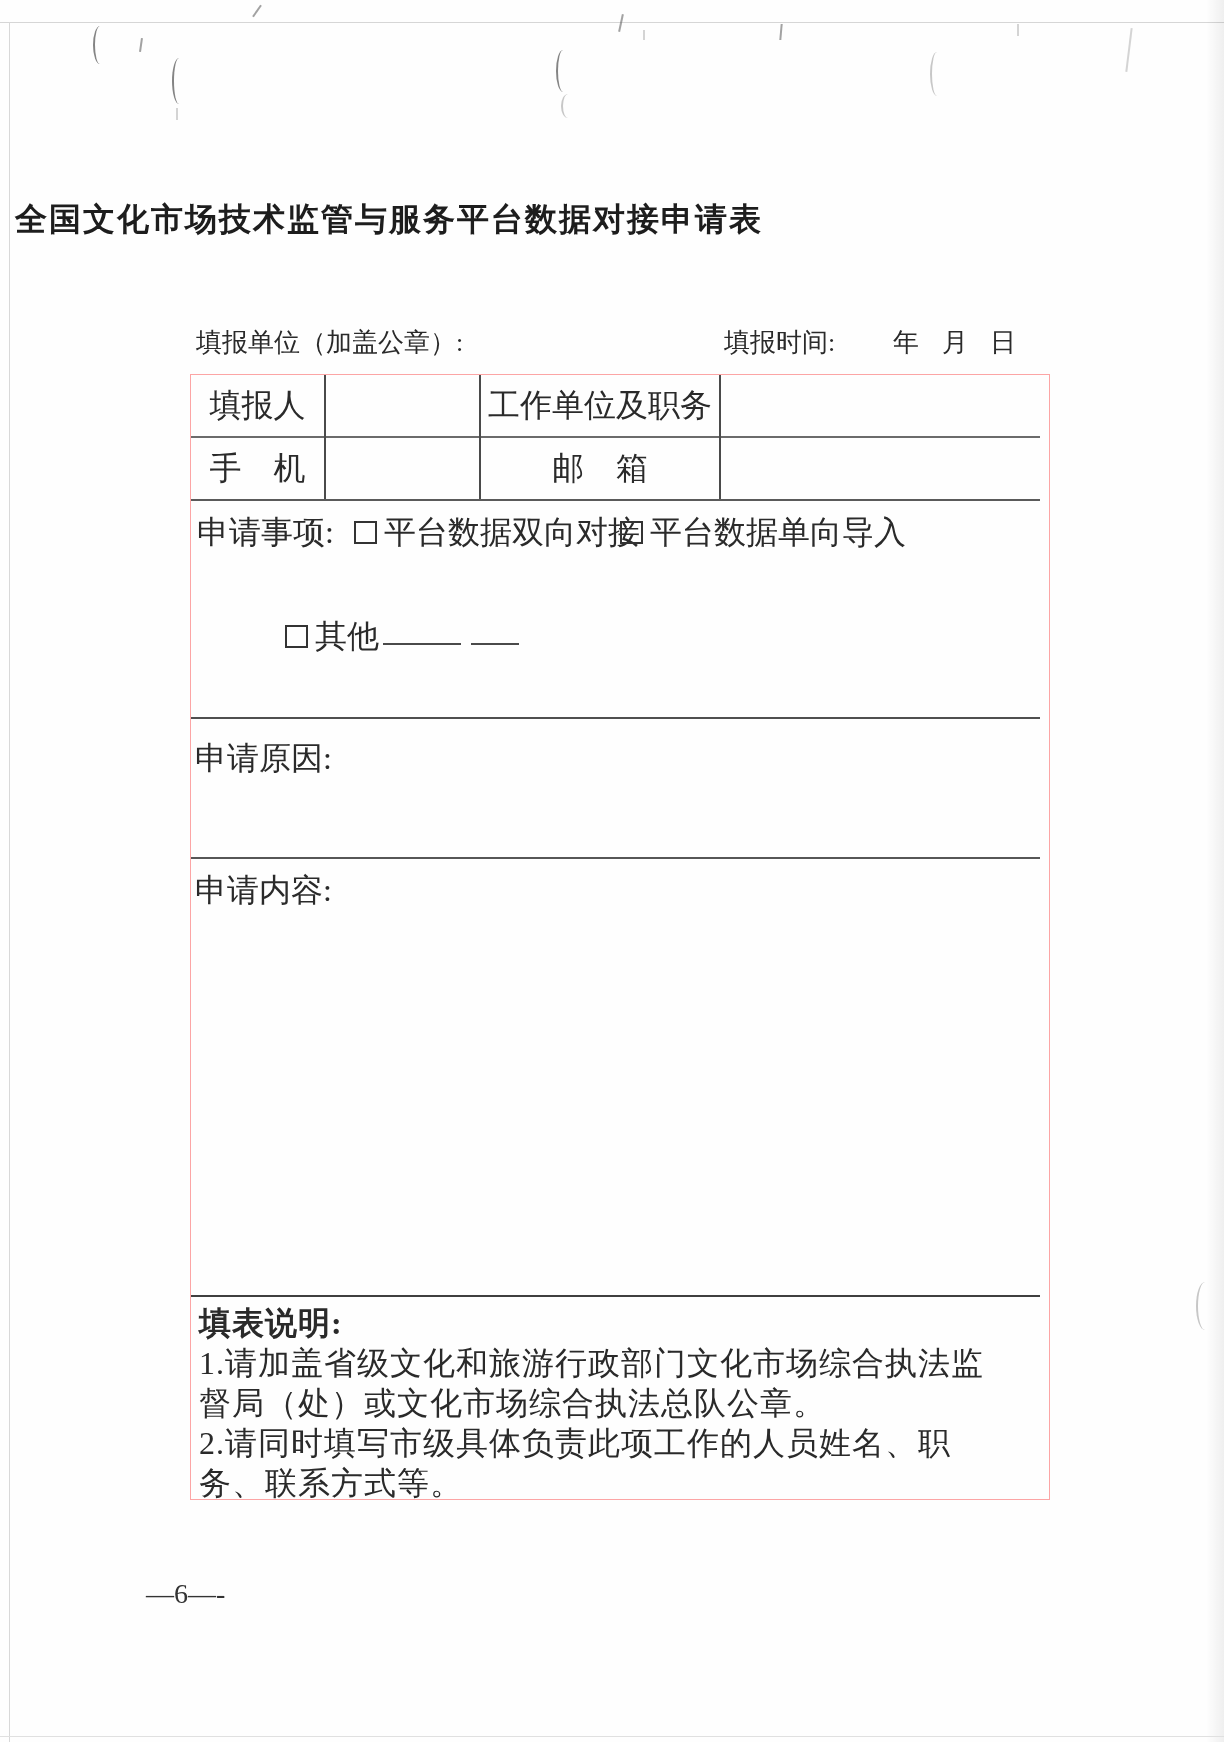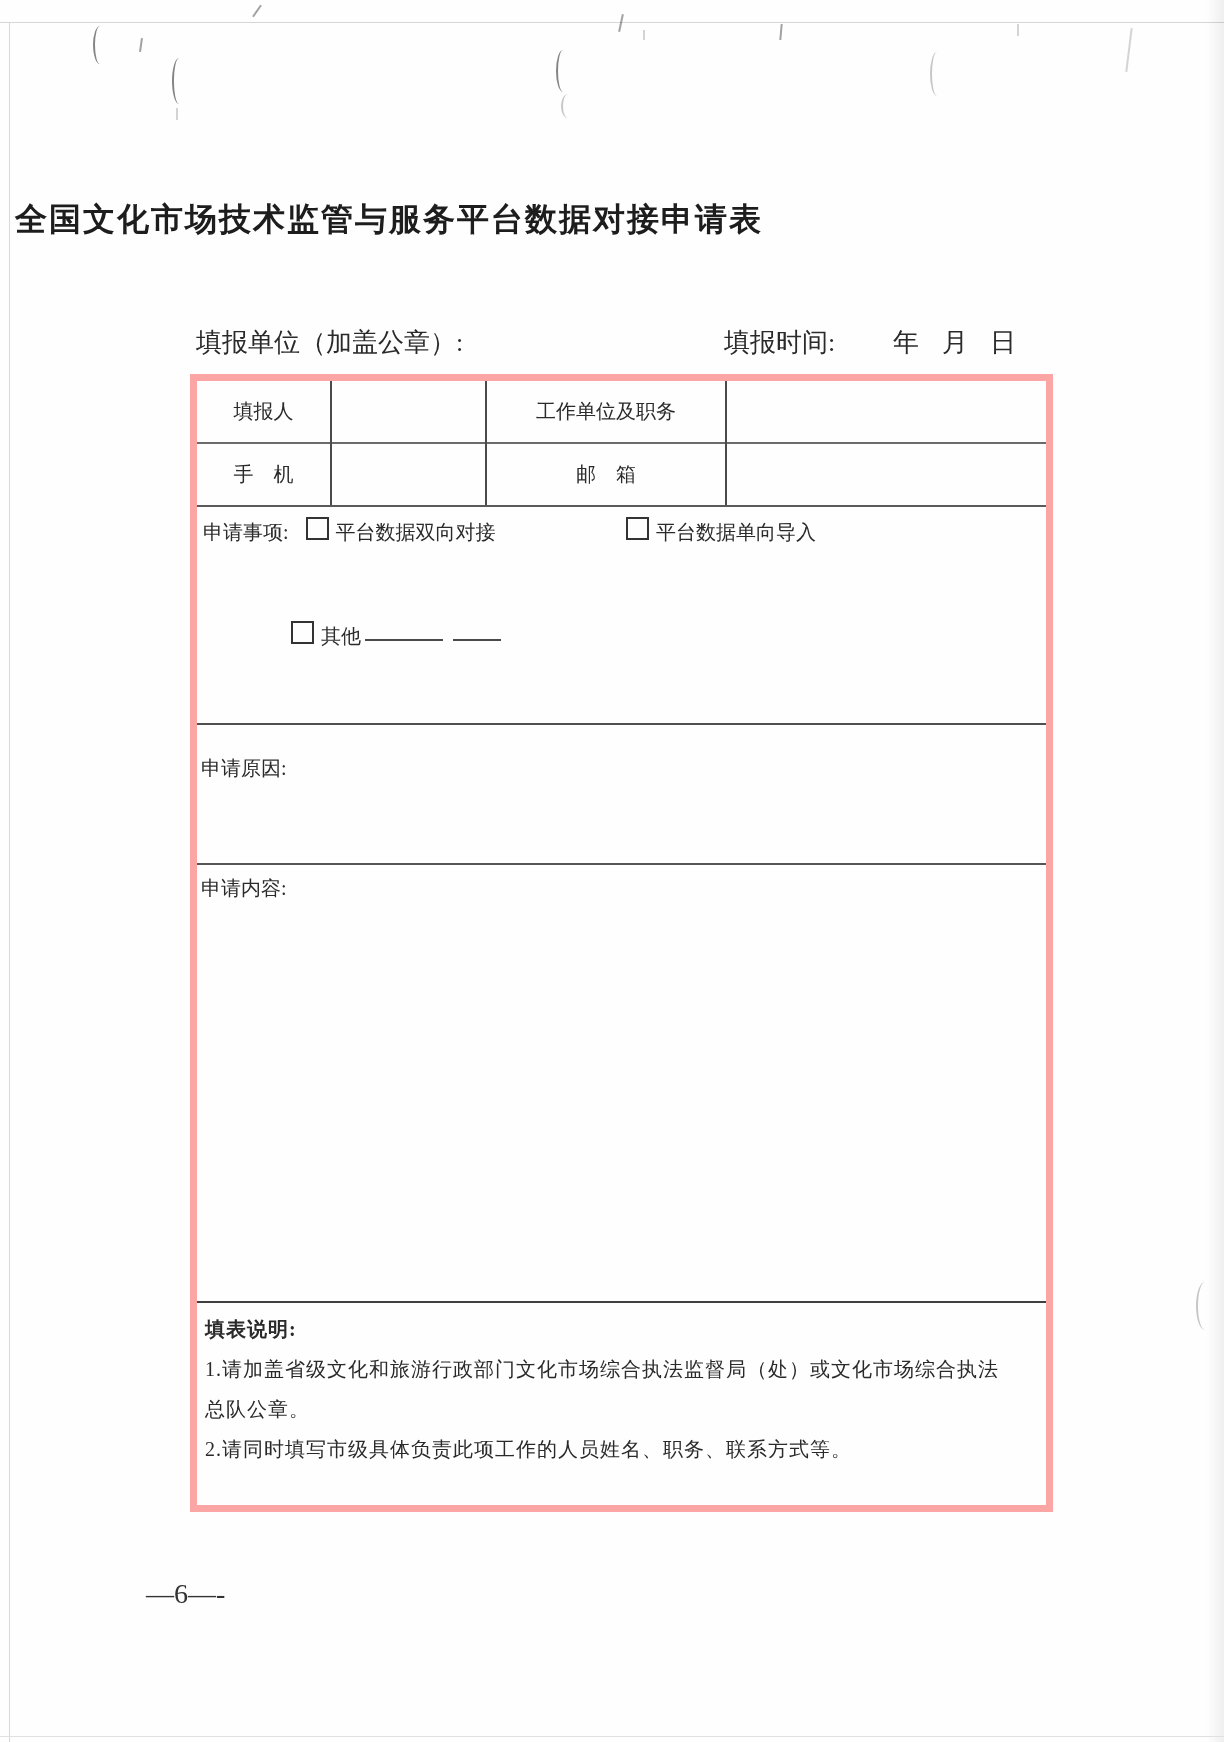--- a/index.html
+++ b/index.html
@@ -36,43 +36,44 @@
   .unit-label{position:absolute;left:196px;top:0;}
   .time-label{position:absolute;left:724px;top:0;}
   .date-y{position:absolute;left:893px;top:0;}
   .date-m{position:absolute;left:942px;top:0;}
   .date-d{position:absolute;left:990px;top:0;}
 
   
   .form-table{
     position:absolute;left:190px;top:374px;
     width:849px;height:1124px;
-    border:7px solid #fca5a5;
-    font-size:20px;
+    border:1px solid #fca5a5;
+    font-size:32px;
+    padding-left:9px;
   }
   .hline{position:absolute;left:0;width:849px;height:2px;}
   .hl-1{top:61px;background:#6b6b6b;}
   .hl-2{top:124px;background:#5a5a5a;}
   .hl-3{top:342px;background:#4f4f4f;}
   .hl-4{top:482px;background:#565656;}
   .hl-5{top:920px;background:#3f3f3f;}
   .vline{position:absolute;top:0;width:2px;height:124px;background:#4a4a4a;}
   .vl-1{left:133px;}
   .vl-2{left:288px;}
   .vl-3{left:528px;}
 
   .cell-label{position:absolute;display:flex;align-items:center;justify-content:center;}
   .r1{top:0;height:61px;}
   .r2{top:63px;height:61px;}
   .c1{left:0;width:133px;}
   .c3{left:290px;width:238px;}
 
   .section{position:absolute;left:0;width:849px;}
   .sec-items{top:126px;height:216px;}
-  .sec-reason{top:364px;height:140px;}
+  .sec-reason{top:352px;height:140px;}
   .sec-content{top:484px;height:436px;}
   .sec-notes{top:922px;height:202px;}
 
   .items-line1{position:absolute;left:6px;top:10px;white-space:nowrap;}
   .items-opt2{position:absolute;left:429px;top:10px;white-space:nowrap;}
   .items-line2{position:absolute;left:94px;top:114px;white-space:nowrap;}
   .cb{display:inline-block;width:19px;height:19px;border:2px solid #333;
       margin:0 7px -1px 0;background:transparent;}
   .uline{display:inline-block;height:2px;background:#4a4a4a;
          vertical-align:baseline;margin-bottom:2px;}

